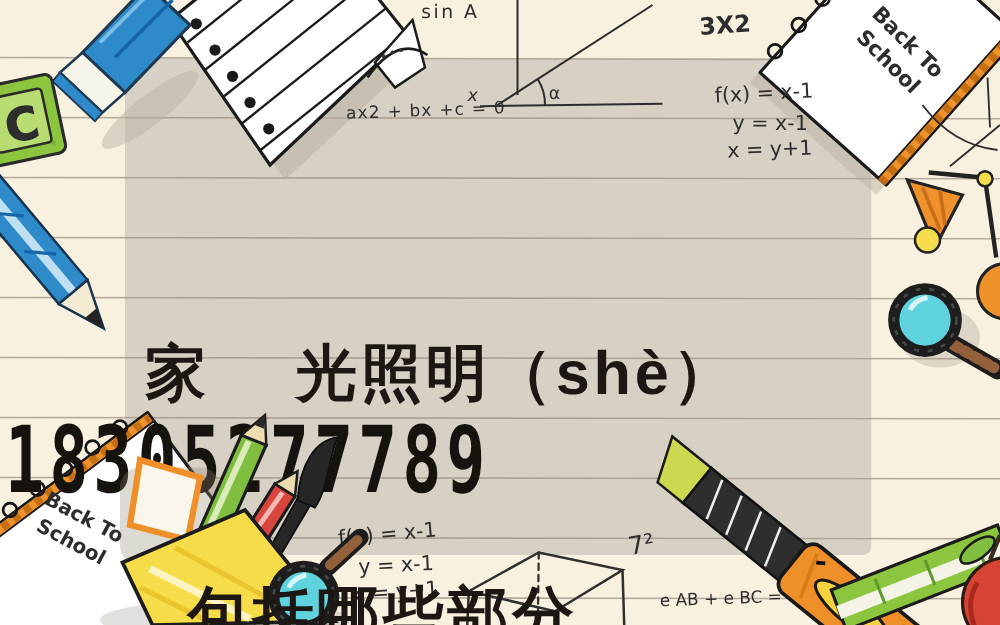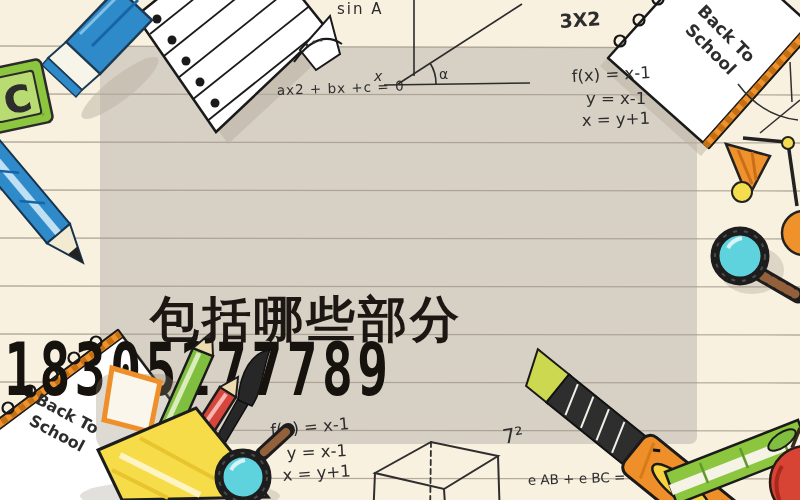--- a/index.html
+++ b/index.html
@@ -254,16 +254,17 @@
     <g>
       <line x1="262" y1="454" x2="288" y2="430" stroke="#1d1d1d" stroke-width="14" stroke-linecap="round"></line>
       <line x1="264" y1="452" x2="286" y2="432" stroke="#92603a" stroke-width="8" stroke-linecap="round"></line>
       <circle cx="243" cy="477" r="24" fill="#5ed3de" stroke="#1d1d1d" stroke-width="9"></circle>
       <path d="M231,470 Q235,462 245,460" stroke="#d8f4f6" stroke-width="4" fill="none"></path>
       <circle cx="243" cy="477" r="24" fill="none" stroke="#4a4a4a" stroke-width="2" stroke-dasharray="4 7"></circle>
     </g>
   </svg>
 
   <div id="title">
+    <div class="l1">家　 光照明（shè）</div>
     <div class="l2">包括哪些部分</div>
   </div>
 
 </div>
 
 </body></html>

